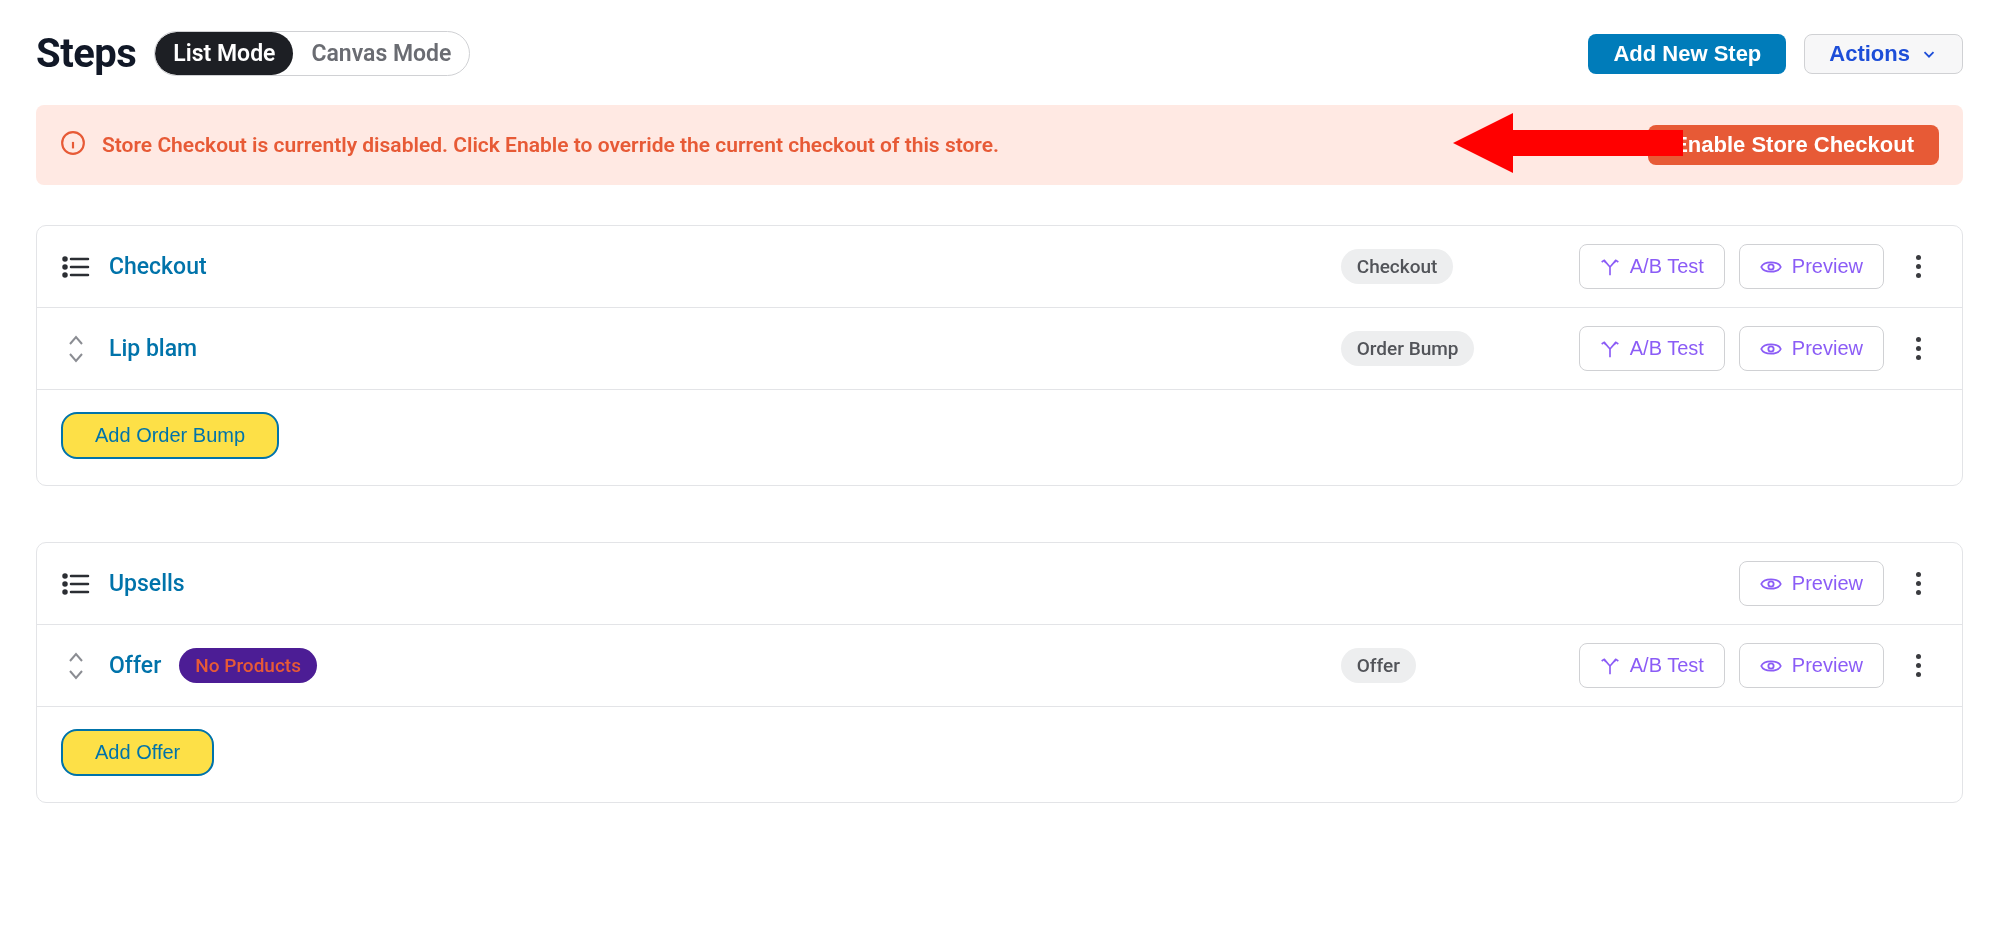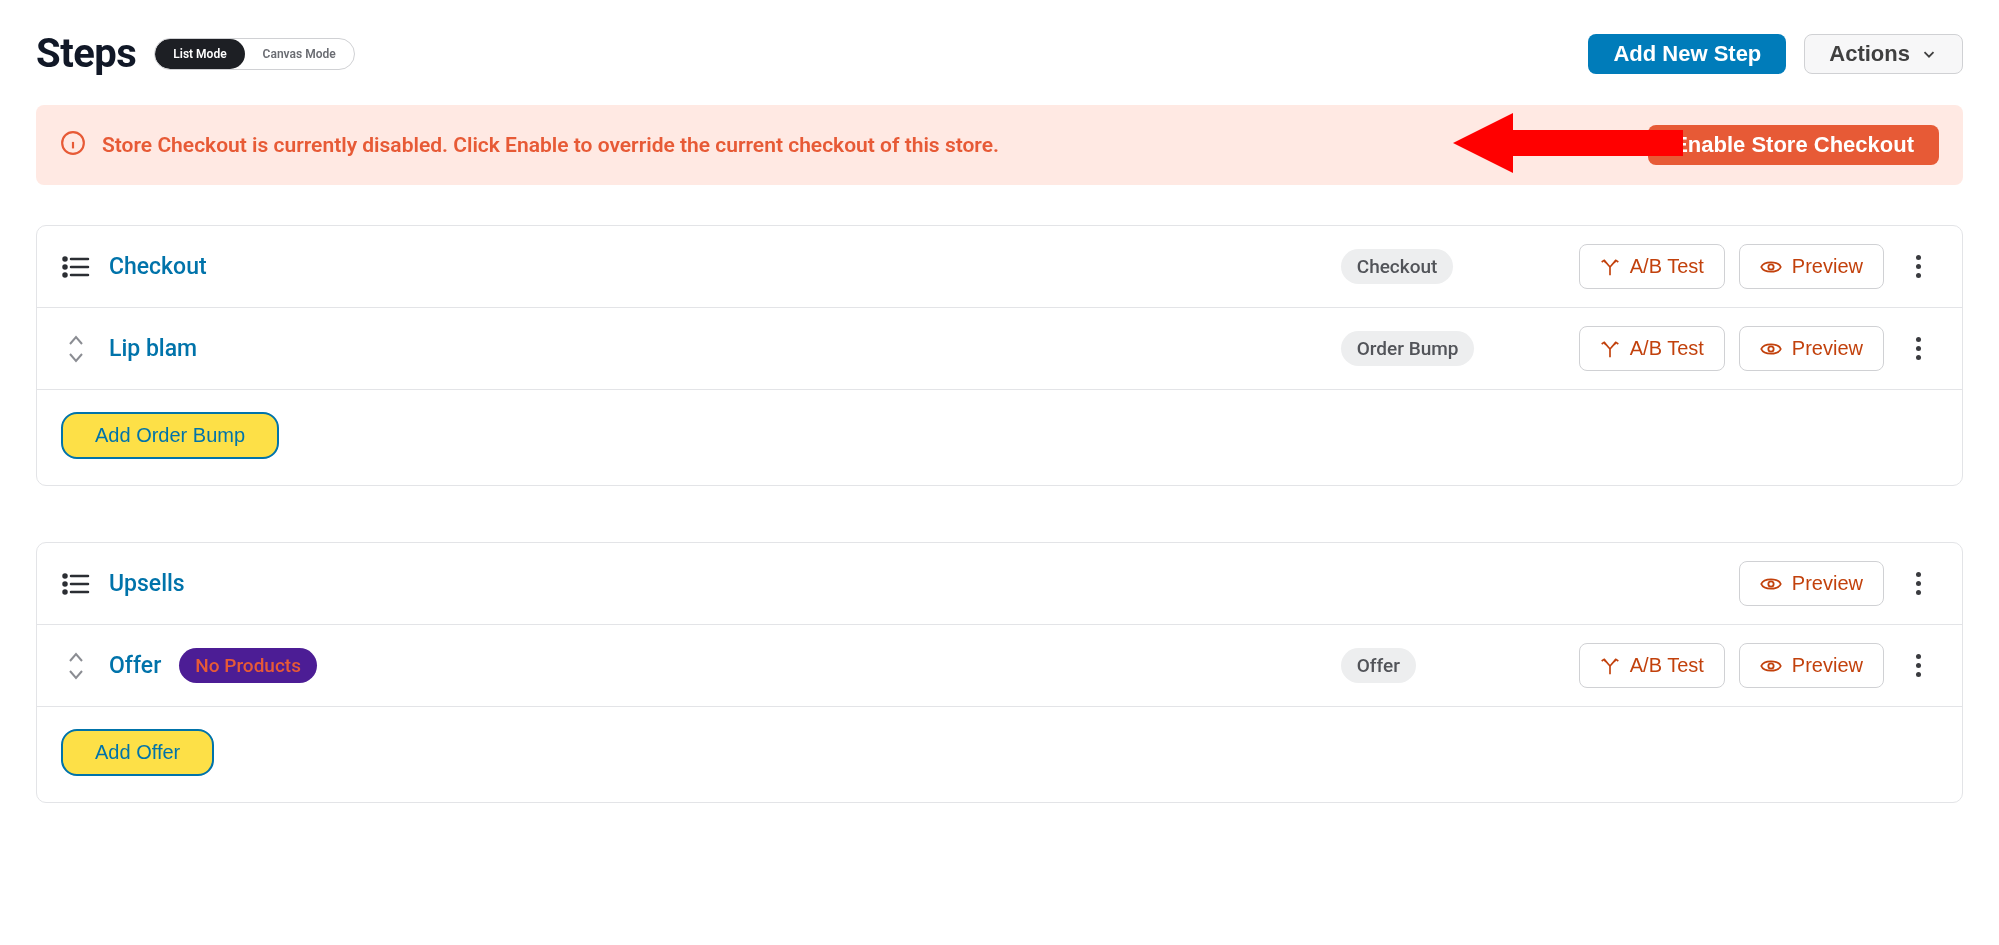--- a/index.html
+++ b/index.html
@@ -18,42 +18,42 @@
   body{
     margin:0;
     font-family:-apple-system,BlinkMacSystemFont,"Segoe UI",Roboto,Helvetica,Arial,sans-serif;
     color:var(--text);
     background:#fff;
     padding:30px 36px;
   }
   .topbar{display:flex;align-items:center;gap:18px;margin-bottom:28px;}
   .page-title{font-size:40px;font-weight:700;letter-spacing:-0.5px;}
   .mode-toggle{display:inline-flex;border:1px solid #d0d1d4;border-radius:9999px;overflow:hidden;background:#fff;}
-  .mode-toggle span{padding:8px 18px;font-size:12px;font-weight:600;color:#6a6c72;cursor:pointer;}
+  .mode-toggle span{padding:8px 18px;font-size:23px;font-weight:600;color:#6a6c72;cursor:pointer;}
   .mode-toggle span.active{background:#1d1f24;color:#fff;border-radius:9999px;}
   .spacer{flex:1;}
   .btn{display:inline-flex;align-items:center;gap:10px;padding:8px 24px;border-radius:8px;font-size:22px;font-weight:600;cursor:pointer;border:1px solid transparent;line-height:1;}
   .btn-primary{background:var(--blue-btn);color:#fff;}
-  .btn-secondary{background:#f7f7f8;color:#404040;border-color:#d0d1d4;}
+  .btn-secondary{background:#f7f7f8;color:#1d4ed8;border-color:#d0d1d4;}
   .btn-secondary svg{width:18px;height:18px;}
   .banner{position:relative;display:flex;align-items:center;gap:16px;background:var(--orange-bg);border-radius:8px;padding:20px 24px;margin-bottom:40px;}
   .banner-icon{color:var(--orange);flex-shrink:0;}
   .banner-text{color:var(--orange);font-size:21px;font-weight:600;flex:1;}
   .banner-btn{background:var(--orange);color:#fff;}
   .arrow{position:absolute;right:280px;top:50%;transform:translateY(-50%);}
   .card{border:1px solid var(--card-border);border-radius:10px;margin-bottom:56px;overflow:hidden;}
   .row{display:flex;align-items:center;padding:18px 24px;border-bottom:1px solid var(--card-border);gap:18px;min-height:78px;}
   .row:last-child{border-bottom:none;}
   .handle{width:30px;display:flex;flex-direction:column;align-items:center;color:#6a6c72;flex-shrink:0;}
   .row-title{color:var(--blue-link);font-size:23px;font-weight:500;cursor:pointer;}
   .row-left{display:flex;align-items:center;gap:18px;flex:1;}
   .pill{background:var(--pill);color:#525459;font-size:19px;font-weight:500;padding:6px 16px;border-radius:9999px;}
   .pill-warn{background:#4c1d95;color:var(--orange);}
   .row-actions{display:flex;align-items:center;gap:14px;}
-  .small-btn{display:inline-flex;align-items:center;gap:10px;background:#fff;border:1px solid #d0d1d4;border-radius:8px;padding:10px 20px;font-size:20px;font-weight:500;color:#c2410c;cursor:pointer;}
+  .small-btn{display:inline-flex;align-items:center;gap:10px;background:#fff;border:1px solid #d0d1d4;border-radius:8px;padding:10px 20px;font-size:20px;font-weight:500;color:#8b5cf6;cursor:pointer;}
   .kebab{width:40px;display:flex;flex-direction:column;align-items:center;gap:4px;cursor:pointer;}
   .kebab span{width:5px;height:5px;background:#3a3b3f;border-radius:50%;}
   .footer-row{padding:22px 24px 26px;}
   .outline-btn{display:inline-flex;align-items:center;background:#fde047;border:2px solid var(--blue-link);color:var(--blue-link);border-radius:16px;padding:10px 32px;font-size:20px;font-weight:500;cursor:pointer;}
   .tag-col{width:220px;display:flex;justify-content:flex-start;}
   .list-icon svg{display:block;}
   .sort-arrows svg{display:block;}
 </style>
 </head>
 <body>

